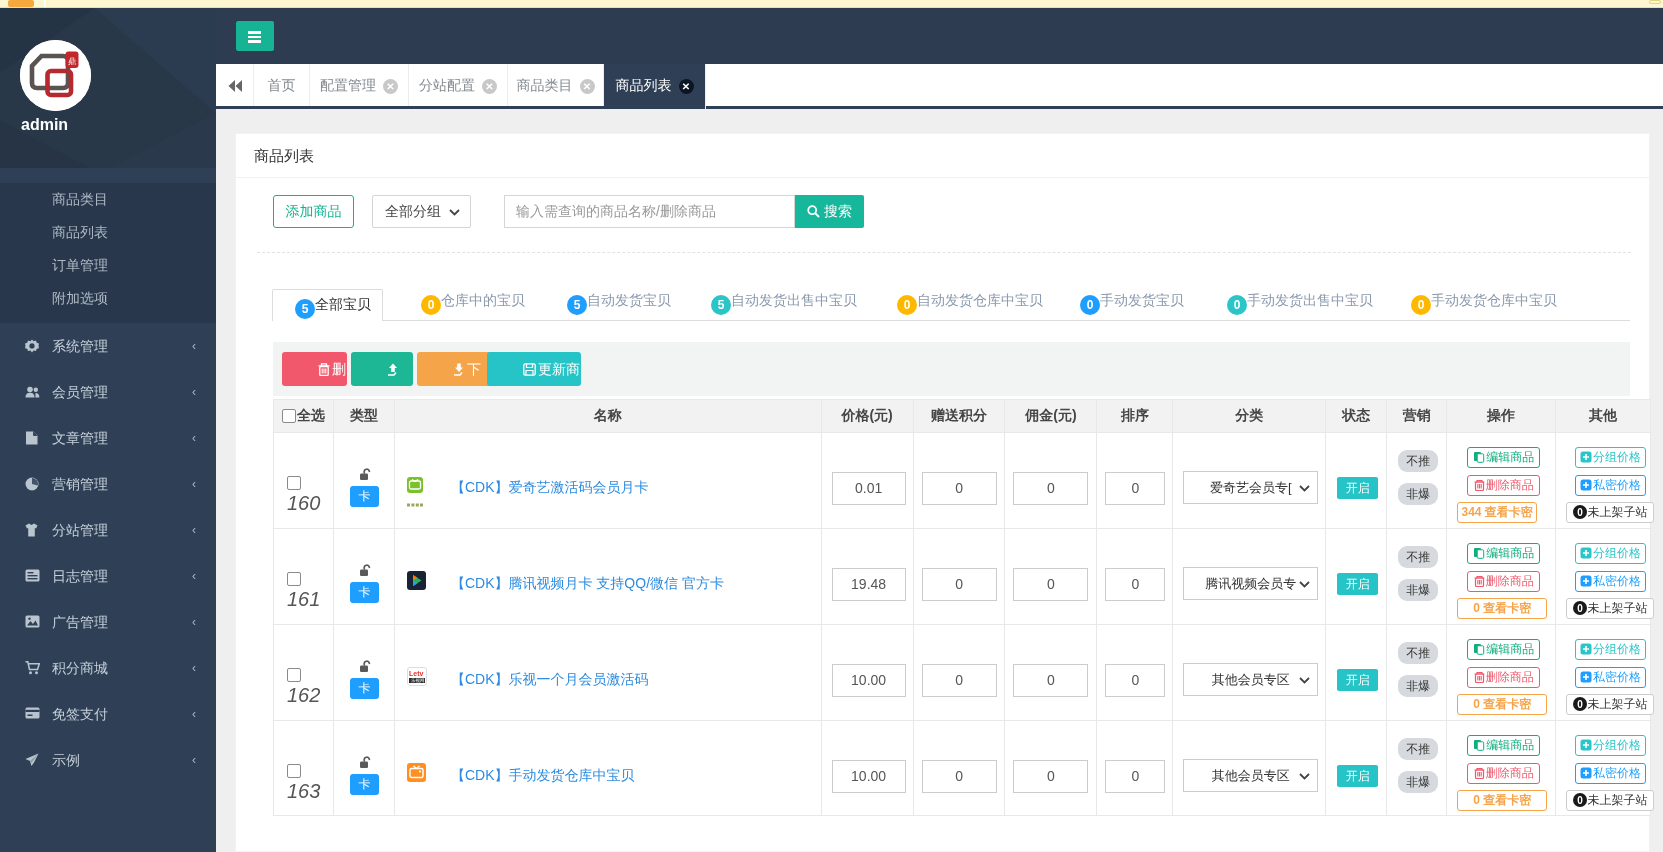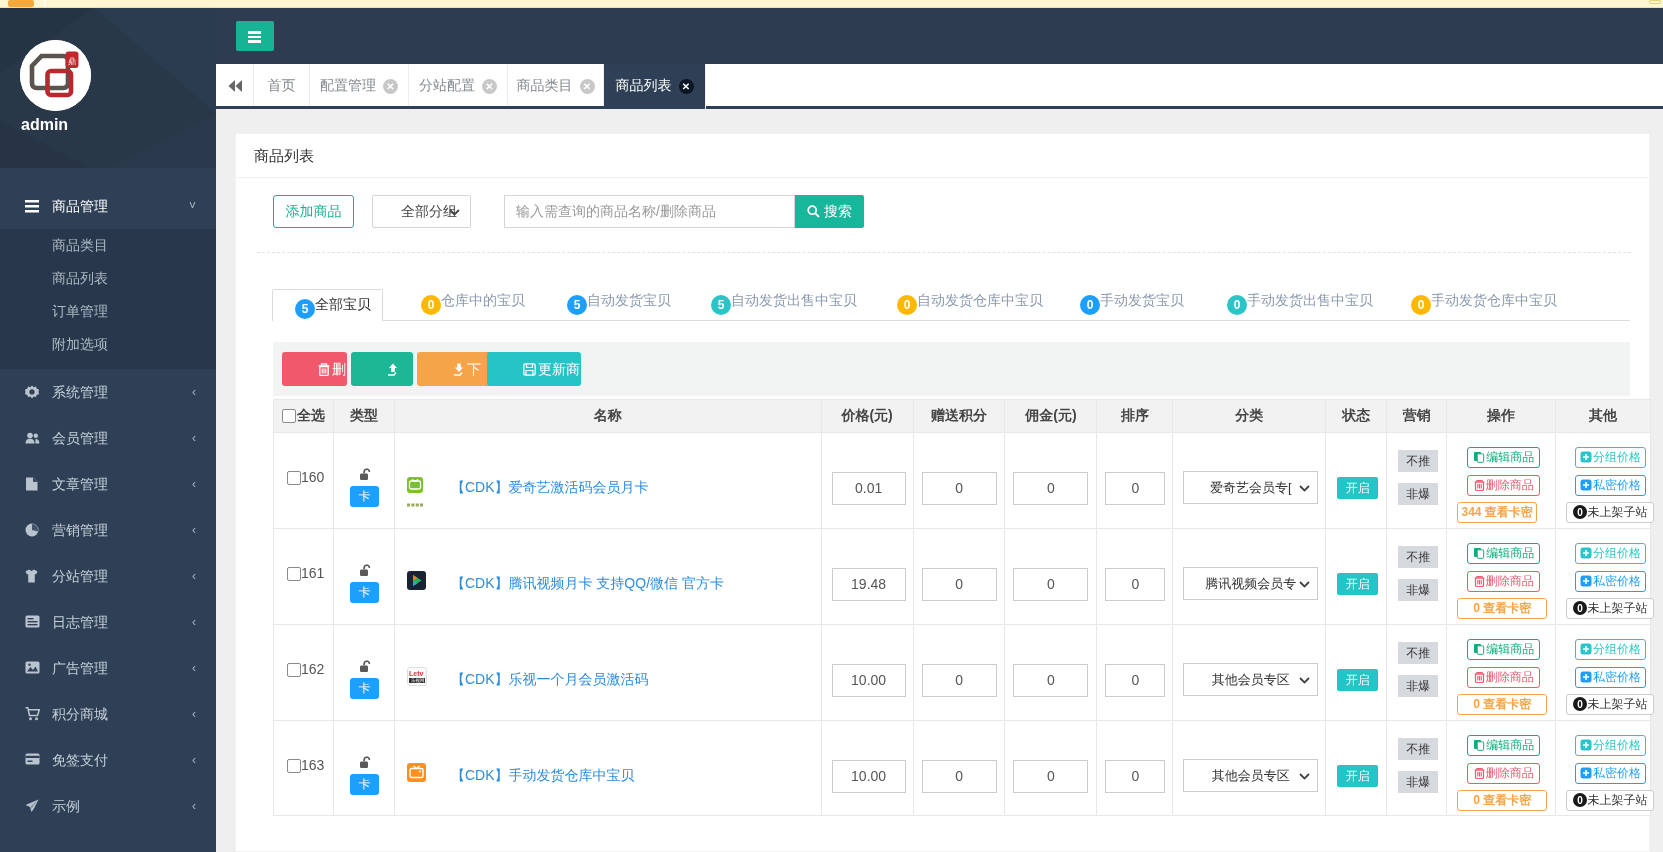--- a/index.html
+++ b/index.html
@@ -39,21 +39,21 @@
 .ttab.active { background:#2f4056; color:#fff; height:45px; }
 .ttab.active .x { background:#0b1624; }
 #larr { position:absolute; left:0; top:0; width:38px; height:42px; border-right:1px solid #ededed; color:#555; text-align:center; line-height:42px; font-size:15px; letter-spacing:-3px;}
 
 #content { left:216px; top:109px; width:1447px; height:743px; background:#efefef; }
 #card { position:absolute; left:19px; top:24px; width:1415px; height:719px; background:#fff; border:1px solid #f2f2f2; }
 #cardtitle { position:absolute; left:18px; top:13px; font-size:15px; color:#333; }
 #carddiv { position:absolute; left:0; top:43px; width:1413px; height:1px; background:#f0f0f0; }
 
 .btn-add { position:absolute; left:37px; top:61px; width:81px; height:33px; border:1px solid #12b391; color:#12b391; background:#fff; border-radius:3px; font-size:14px; text-align:center; line-height:31px; }
-.sel-group { position:absolute; left:136px; top:61px; width:99px; height:33px; border:1px solid #d5d5d5; border-radius:2px; background:#fff; font-size:14px; color:#444; line-height:31px; padding-left:28px; }
+.sel-group { position:absolute; left:136px; top:61px; width:99px; height:33px; border:1px solid #d5d5d5; border-radius:2px; background:#fff; font-size:14px; color:#444; line-height:31px; padding-left:12px; }
 .sel-group .v { position:absolute; right:10px; top:0px; }
 .inp-search { position:absolute; left:268px; top:61px; width:291px; height:33px; border:1px solid #d5d5d5; background:#fff; font-size:14px; color:#999; line-height:31px; padding-left:11px; }
 .btn-search { position:absolute; left:559px; top:61px; width:69px; height:33px; background:#16b79b; border-radius:0 2px 2px 0; color:#fff; font-size:14px; text-align:center; line-height:33px; }
 .dashline { position:absolute; left:21px; top:118px; width:1374px; border-top:1px dashed #e2e2e2; }
 
 #tstrip { position:absolute; left:0px; top:155px; width:1413px; height:32px; }
 #tstrip .bline { position:absolute; left:37px; bottom:0; width:1357px; height:1px; background:#dcdcdc; }
 .stab { position:absolute; top:3px; height:29px; font-size:14px; color:#8a99ad; white-space:nowrap; }
 .stab .bdg { display:inline-block; min-width:20px; height:20px; border-radius:10px; color:#fff; font-size:12px; font-weight:bold; text-align:center; line-height:20px; vertical-align:-4px; }
 .stab.on { top:0; height:32px; background:#fff; border:1px solid #dcdcdc; border-bottom:none; border-radius:2px 2px 0 0; color:#333; padding:0 11px 0 22px; line-height:29px; }
@@ -65,33 +65,33 @@
 #tbl { position:absolute; left:37px; top:265px; width:1378px; font-size:14px; }
 .trh { display:flex; height:33px; background:#f2f2f2; border:1px solid #e8e8e8; border-bottom:none; }
 .trh > div { border-right:1px solid #e8e8e8; display:flex; align-items:center; justify-content:center; color:#454545; font-weight:bold; font-size:14px;}
 .trh > div:last-child { border-right:none; }
 .trr { display:flex; height:96px; border:1px solid #e8e8e8; border-bottom:none; background:#fff; }
 .trr:last-child { border-bottom:1px solid #e8e8e8; }
 .trr > div { border-right:1px solid #e8e8e8; position:relative; }
 .trr > div:last-child { border-right:none; }
 .c1{width:60px;} .c2{width:61px;} .c3{width:427px;} .c4{width:92px;} .c5{width:92px;} .c6{width:92px;} .c7{width:76px;} .c8{width:153px;} .c9{width:61px;} .c10{width:60px;} .c11{width:109px;} .c12{width:94px;}
 .cb { width:14px; height:14px; border:1px solid #8a8a8a; border-radius:2px; background:#fff; display:inline-block; }
-.rowid { position:absolute; left:13px; top:36px; font-size:14px; color:#555; }
+.rowid { position:absolute; left:13px; top:36px; font-size:20px; color:#555;font-style:italic; }
 .rowid .cb { vertical-align:-3px; }
 .lock { position:absolute; left:24px; top:35px; width:13px; height:13px; }
 .kbadge { position:absolute; left:16px; top:53px; width:29px; height:21px; background:#1e9fff; border-radius:3px; color:#fff; font-size:12px; text-align:center; line-height:21px; }
 .picon { position:absolute; left:12px; top:44px; width:16px; height:16px; border-radius:3px; }
 .pmini { position:absolute; left:12px; top:61px; width:16px; height:3px; }
 .pname { position:absolute; left:56px; top:46px; font-size:14px; color:#2d8ce0; }
 .ninput { position:absolute; left:9px; top:39px; height:33px; border:1px solid #ccc; background:#fff; text-align:center; line-height:31px; font-size:14px; color:#555; }
 .w74 { width:74px; left:10px;} .w75 { width:75px; left:8px; } .w60 { width:60px; left:8px; }
 .selcat { position:absolute; left:10px; top:38px; width:135px; height:33px; border:1px solid #ccc; background:#fff; font-size:13px; color:#333; line-height:31px; text-align:center; }
 .selcat .v { position:absolute; right:7px; top:0; }
 .stbtn { position:absolute; left:11px; top:44px; width:41px; height:22px; background:#26c4c6; border-radius:2px; color:#fff; font-size:12px; text-align:center; line-height:22px; }
-.mkt { position:absolute; left:11px; width:40px; height:22px; background:#d6dade; border-radius:0; color:#333; font-size:12px; text-align:center; line-height:22px; }
+.mkt { position:absolute; left:11px; width:40px; height:22px; background:#d6dade; border-radius:9px; color:#333; font-size:12px; text-align:center; line-height:22px; }
 .ob { position:absolute; border-radius:3px; background:#fff; font-size:12px; text-align:center; line-height:19px; height:21px; }
 </style>
 </head>
 <body>
 <div class="abs" id="ystrip">
     <div class="orange"></div>
     <div class="vline"></div>
     <div class="rbox"></div>
   </div>
 
@@ -107,31 +107,20 @@
           <circle cx="35.5" cy="35.5" r="35.5" fill="#fff"></circle>
           <path d="M21.5 16 L43 16 Q48 16 48 21 L48 43 Q48 48 43 48 L17 48 Q12 48 12 43 L12 26 Z" fill="none" stroke="#59544f" stroke-width="4.6"></path>
           <rect x="27.5" y="31" width="23.5" height="24" rx="3.5" fill="none" stroke="#b5292f" stroke-width="4.6"></rect>
           <rect x="45.5" y="11.5" width="13" height="16.5" rx="3" fill="#c1272d"></rect>
           <text x="52" y="24" font-size="8" fill="#fff" text-anchor="middle">鼎</text>
         </svg></div>
     <div id="uname">admin</div>
     <div id="urole">超级管理员 <span style="font-size:10px;">▼</span></div>
   </div>
   <div class="menu">
-    <div class="mitem" style="color:#fff;">
-        <span class="ic">
-          <svg width="14" height="14">
-            <rect y="1" width="14" height="2.5" fill="#fff"></rect>
-            <rect y="6" width="14" height="2.5" fill="#fff"></rect>
-            <rect y="11" width="14" height="2.5" fill="#fff"></rect>
-          </svg>
-        </span>
-        <span class="tx">商品管理</span>
-        <span class="ch">˅</span>
-      </div>
     <div class="msub">
         <div>商品类目</div>
         <div>商品列表</div>
         <div>订单管理</div>
         <div>附加选项</div>
       </div>
     <div class="mitem">
         <span class="ic">
           <svg width="14" height="14" viewBox="0 0 14 14">
             <path d="M7 0.5 L8.6 2.2 L10.9 1.6 L11.8 3.8 L14 4.4 L13.5 6.8 L14 9.2 L11.8 9.8 L10.9 12 L8.6 11.4 L7 13.5 L5.4 11.4 L3.1 12 L2.2 9.8 L0 9.2 L0.5 6.8 L0 4.4 L2.2 3.8 L3.1 1.6 L5.4 2.2 Z" fill="#b9c4ce"></path>

